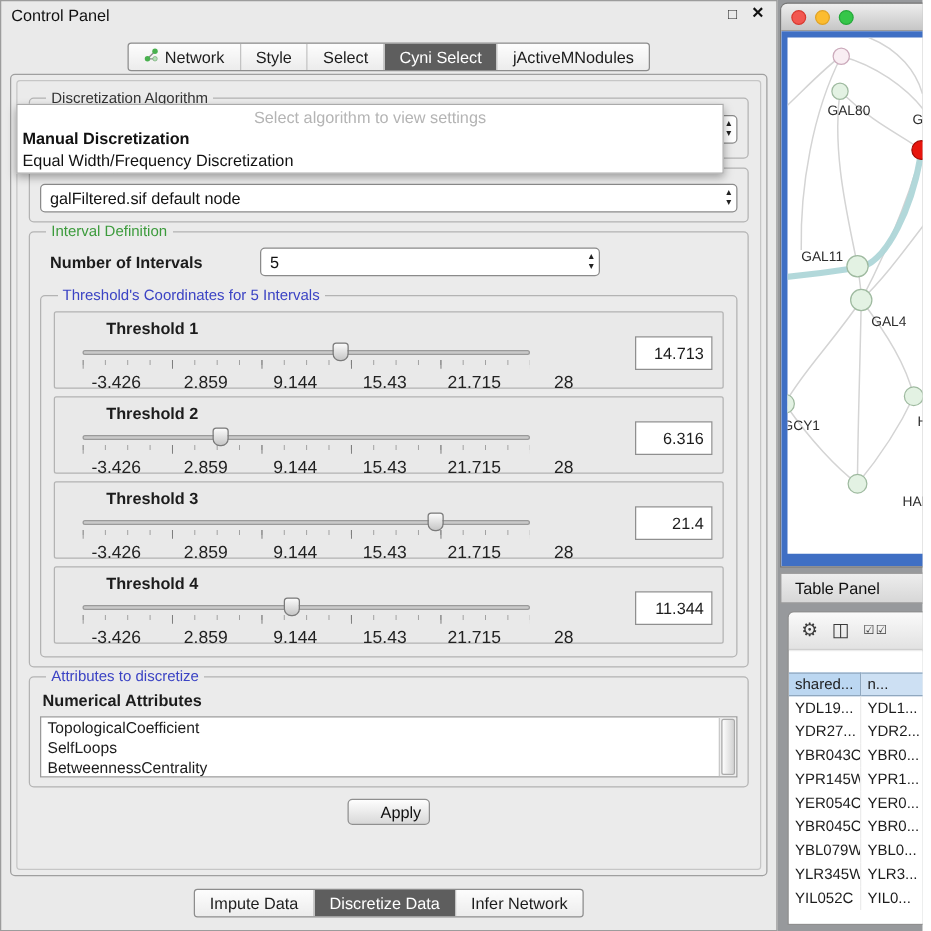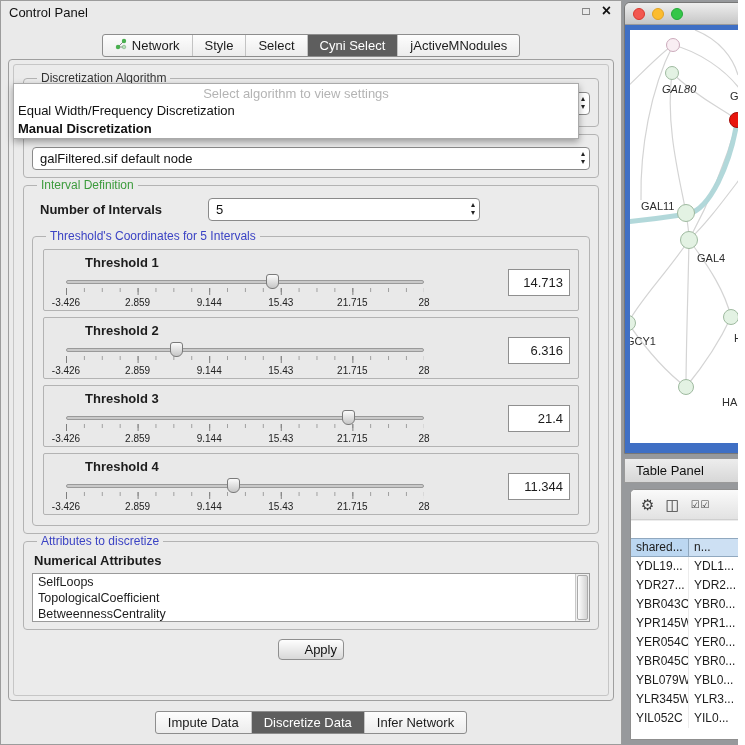--- a/index.html
+++ b/index.html
@@ -61,21 +61,21 @@
     border:1px solid #9a9a9a; border-radius:2px; }
   .thumb { position:absolute; top:0; width:13px; height:15px; margin-left:-7px;
     background:linear-gradient(#fbfbfb,#c6c6c6); border:1px solid #7a7a7a;
     border-radius:3px 3px 6px 6px; z-index:2; cursor:default; }
   .ticks { position:absolute; left:0; right:0; top:14px; height:7px;
     background-image:
       linear-gradient(to right,#7e7e7e 1px,transparent 1px),
       linear-gradient(to right,#9f9f9f 1px,transparent 1px);
     background-size:20% 7px,5% 4px; background-repeat:repeat-x; }
   .scale { position:absolute; left:0; right:0; top:23px; height:11px; }
-  .scale span { position:absolute; top:0; transform:translateX(-50%); font-size:10px; color:#222; white-space:nowrap; }
+  .scale span { position:absolute; top:0; transform:translateX(-50%); font-size:14px; color:#222; white-space:nowrap;margin-left:27px; }
   .s0{left:0}.s1{left:20%}.s2{left:40%}.s3{left:60%}.s4{left:80%}.s5{left:100%}
   .value-box { position:absolute; right:8px; top:19px; width:62px; height:27px; background:#fff;
     border:1px solid #8f8f8f; font-size:13px; line-height:25px; text-align:right; padding-right:6px; }
 
   .attrs-group { margin-top:11px; margin-left:34px; margin-right:6px; }
   .attrs-title { font-weight:bold; font-size:13px; margin:3px 0 5px 2px; }
   .listbox { position:relative; height:49px; background:#fff; border:1px solid #9a9a9a; overflow:hidden; }
   .list-item { font-size:12.5px; line-height:16px; padding-left:5px; white-space:nowrap; }
   .list-scrollbar { position:absolute; right:0; top:0; bottom:0; width:14px; background:#efefef; border-left:1px solid #c9c9c9; }
   .list-scroll-thumb { position:absolute; left:1px; right:1px; top:1px; bottom:1px;
@@ -288,22 +288,22 @@
               <div class="value-box">11.344</div>
             </div>
 
           </fieldset>
         </fieldset>
 
         <fieldset class="group blue attrs-group">
           <legend>Attributes to discretize</legend>
           <div class="attrs-title">Numerical Attributes</div>
           <div class="listbox">
+            <div class="list-item">TopologicalCoefficient</div>
             <div class="list-item">SelfLoops</div>
-            <div class="list-item">TopologicalCoefficient</div>
             <div class="list-item">BetweennessCentrality</div>
             <div class="list-scrollbar">
               <div class="list-scroll-thumb"></div>
             </div>
           </div>
         </fieldset>
 
         <button class="apply-btn">Apply</button>
       </div>
     </div>
@@ -317,22 +317,22 @@
             <span>Discretize Data</span>
           </div>
         <div class="tab">
             <span>Infer Network</span>
           </div>
       </div>
     </div>
 
     <div class="algo-popup">
       <div class="popup-placeholder">Select algorithm to view settings</div>
+      <div class="popup-option bold">Manual Discretization</div>
       <div class="popup-option">Equal Width/Frequency Discretization</div>
-      <div class="popup-option bold">Manual Discretization</div>
     </div>
   </section>
 
   <section class="net-window">
     <div class="mac-titlebar">
       <span class="light red"></span>
       <span class="light yellow"></span>
       <span class="light green"></span>
     </div>
     <div class="net-frame">
@@ -361,21 +361,21 @@
 
         <div class="node pink" style="left:36px;top:8px;width:14px;height:14px;"></div>
         <div class="node" style="left:35px;top:36px;width:14px;height:14px;"></div>
         <div class="node red" style="left:99px;top:82px;width:16px;height:16px;"></div>
         <div class="node" style="left:47px;top:174px;width:18px;height:18px;"></div>
         <div class="node" style="left:50px;top:201px;width:18px;height:18px;"></div>
         <div class="node" style="left:-10px;top:285px;width:16px;height:16px;"></div>
         <div class="node" style="left:93px;top:279px;width:16px;height:16px;"></div>
         <div class="node" style="left:48px;top:349px;width:16px;height:16px;"></div>
 
-        <div class="node-label" style="left:32px;top:53px;font-style:italic;">GAL80</div>
+        <div class="node-label" style="left:32px;top:53px;">GAL80</div>
         <div class="node-label" style="left:100px;top:60px;">GA</div>
         <div class="node-label" style="left:11px;top:170px;">GAL11</div>
         <div class="node-label" style="left:67px;top:222px;">GAL4</div>
         <div class="node-label" style="left:-4px;top:305px;">GCY1</div>
         <div class="node-label" style="left:104px;top:302px;">H</div>
         <div class="node-label" style="left:52px;top:366px;padding-left:40px;">HAP2</div>
       </div>
     </div>
   </section>
 

